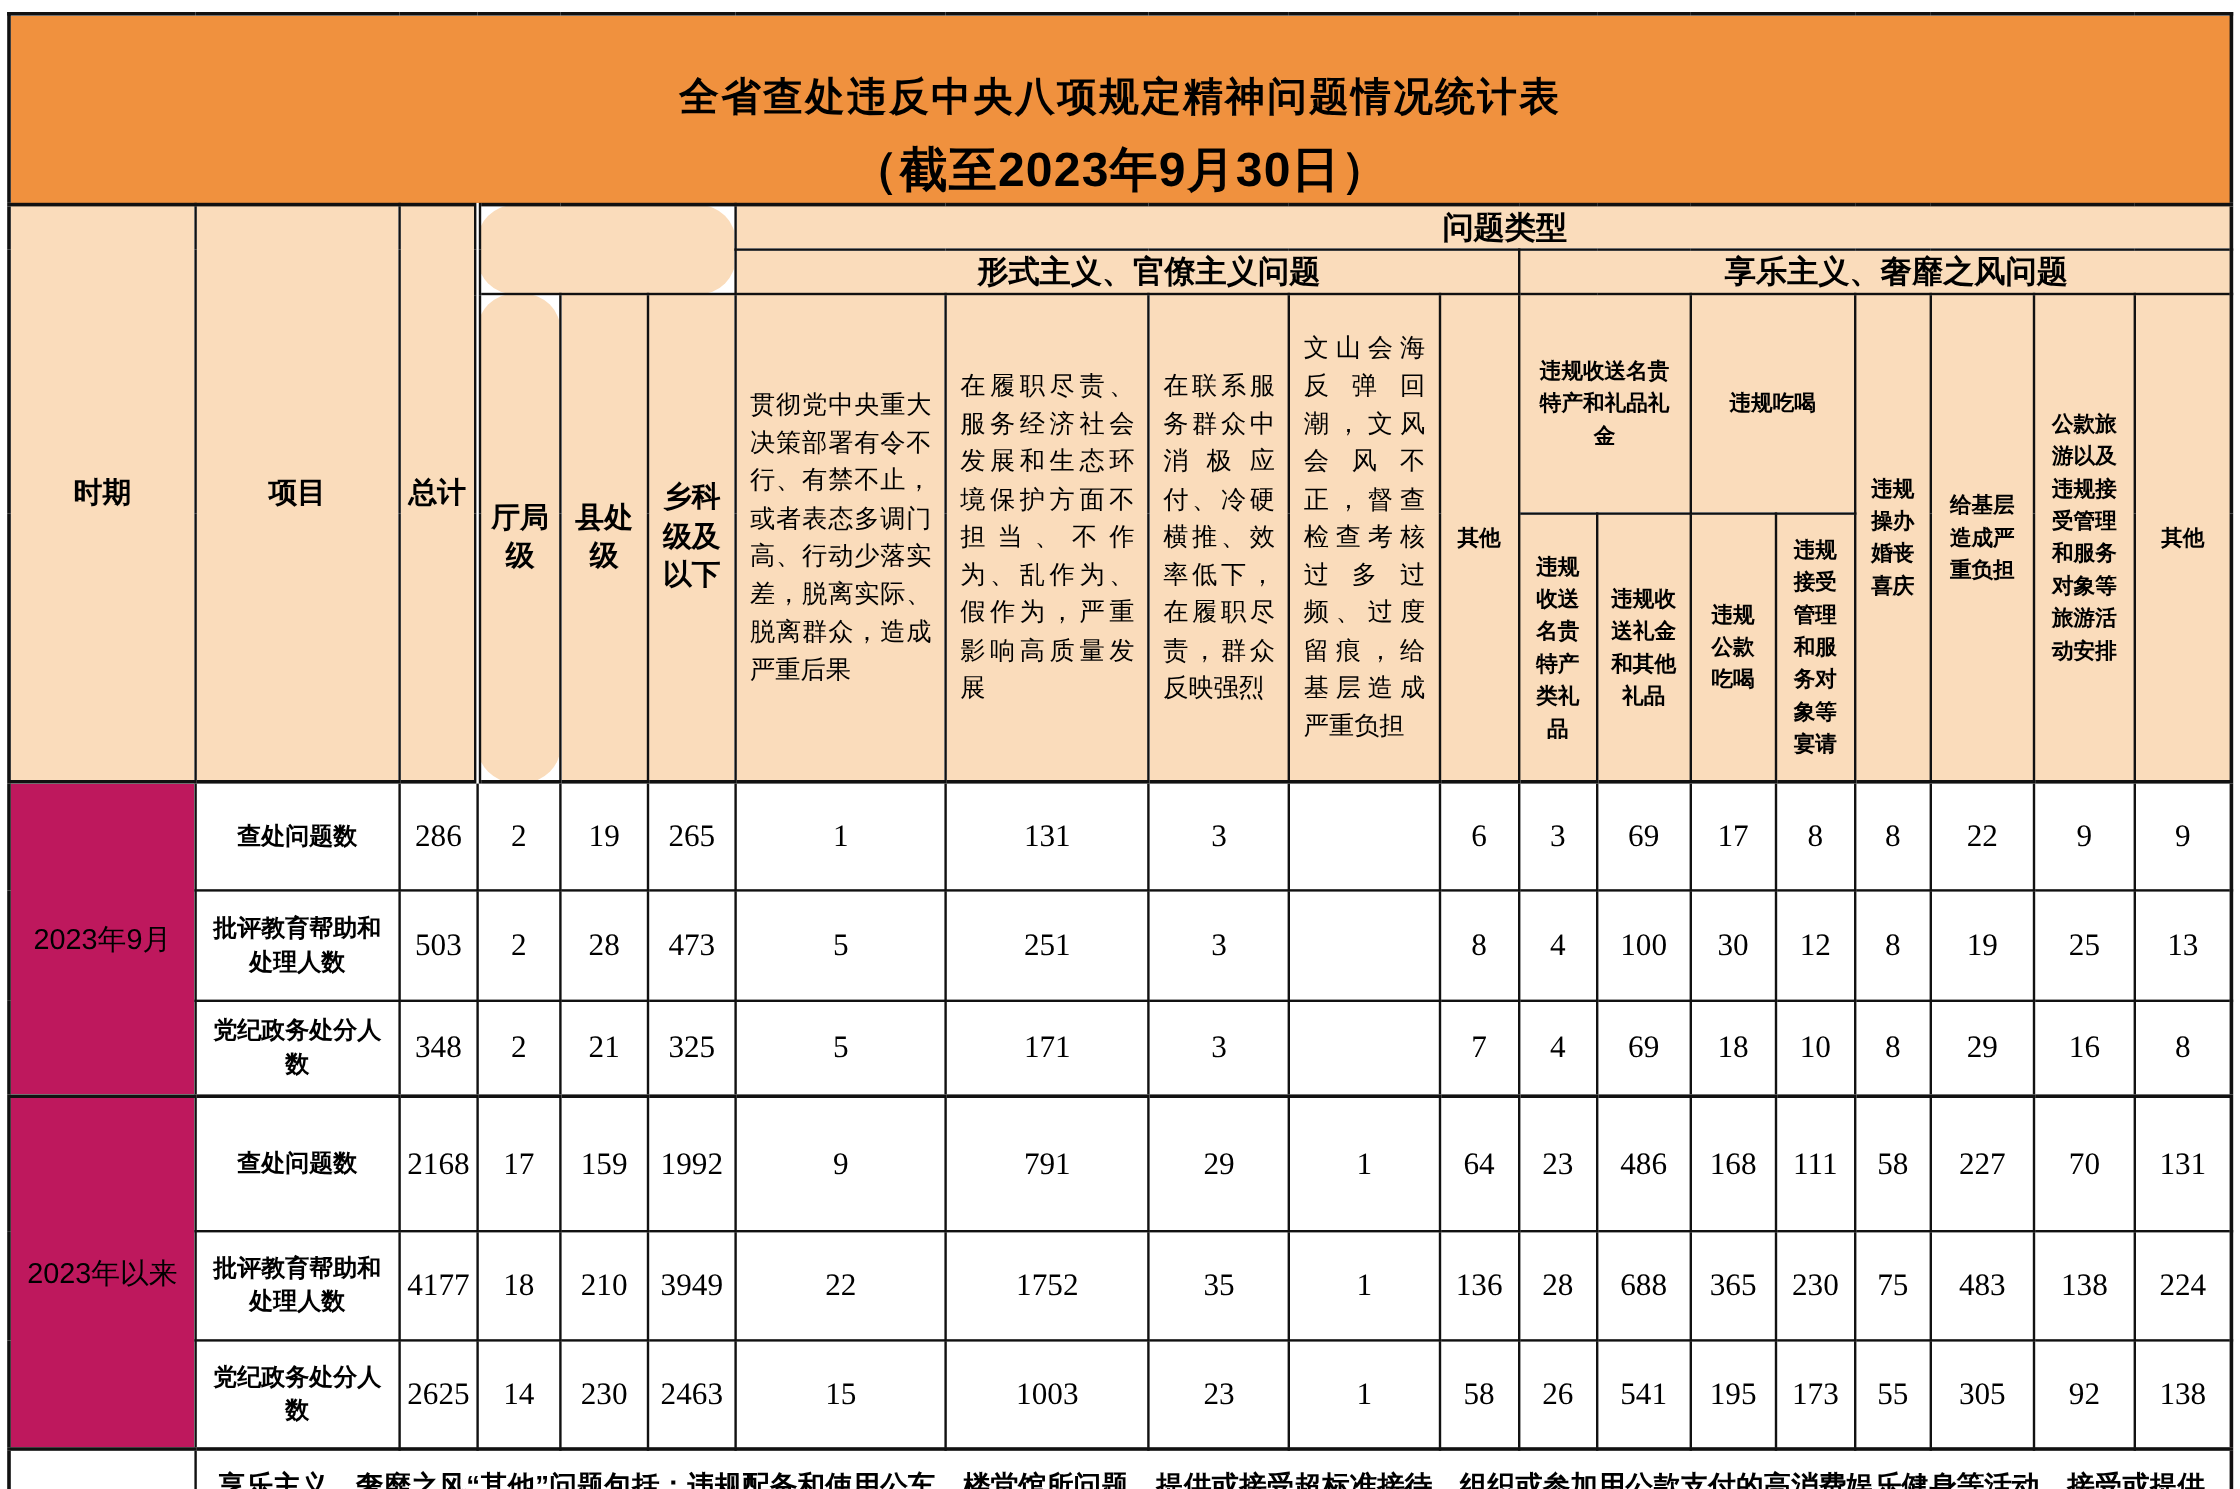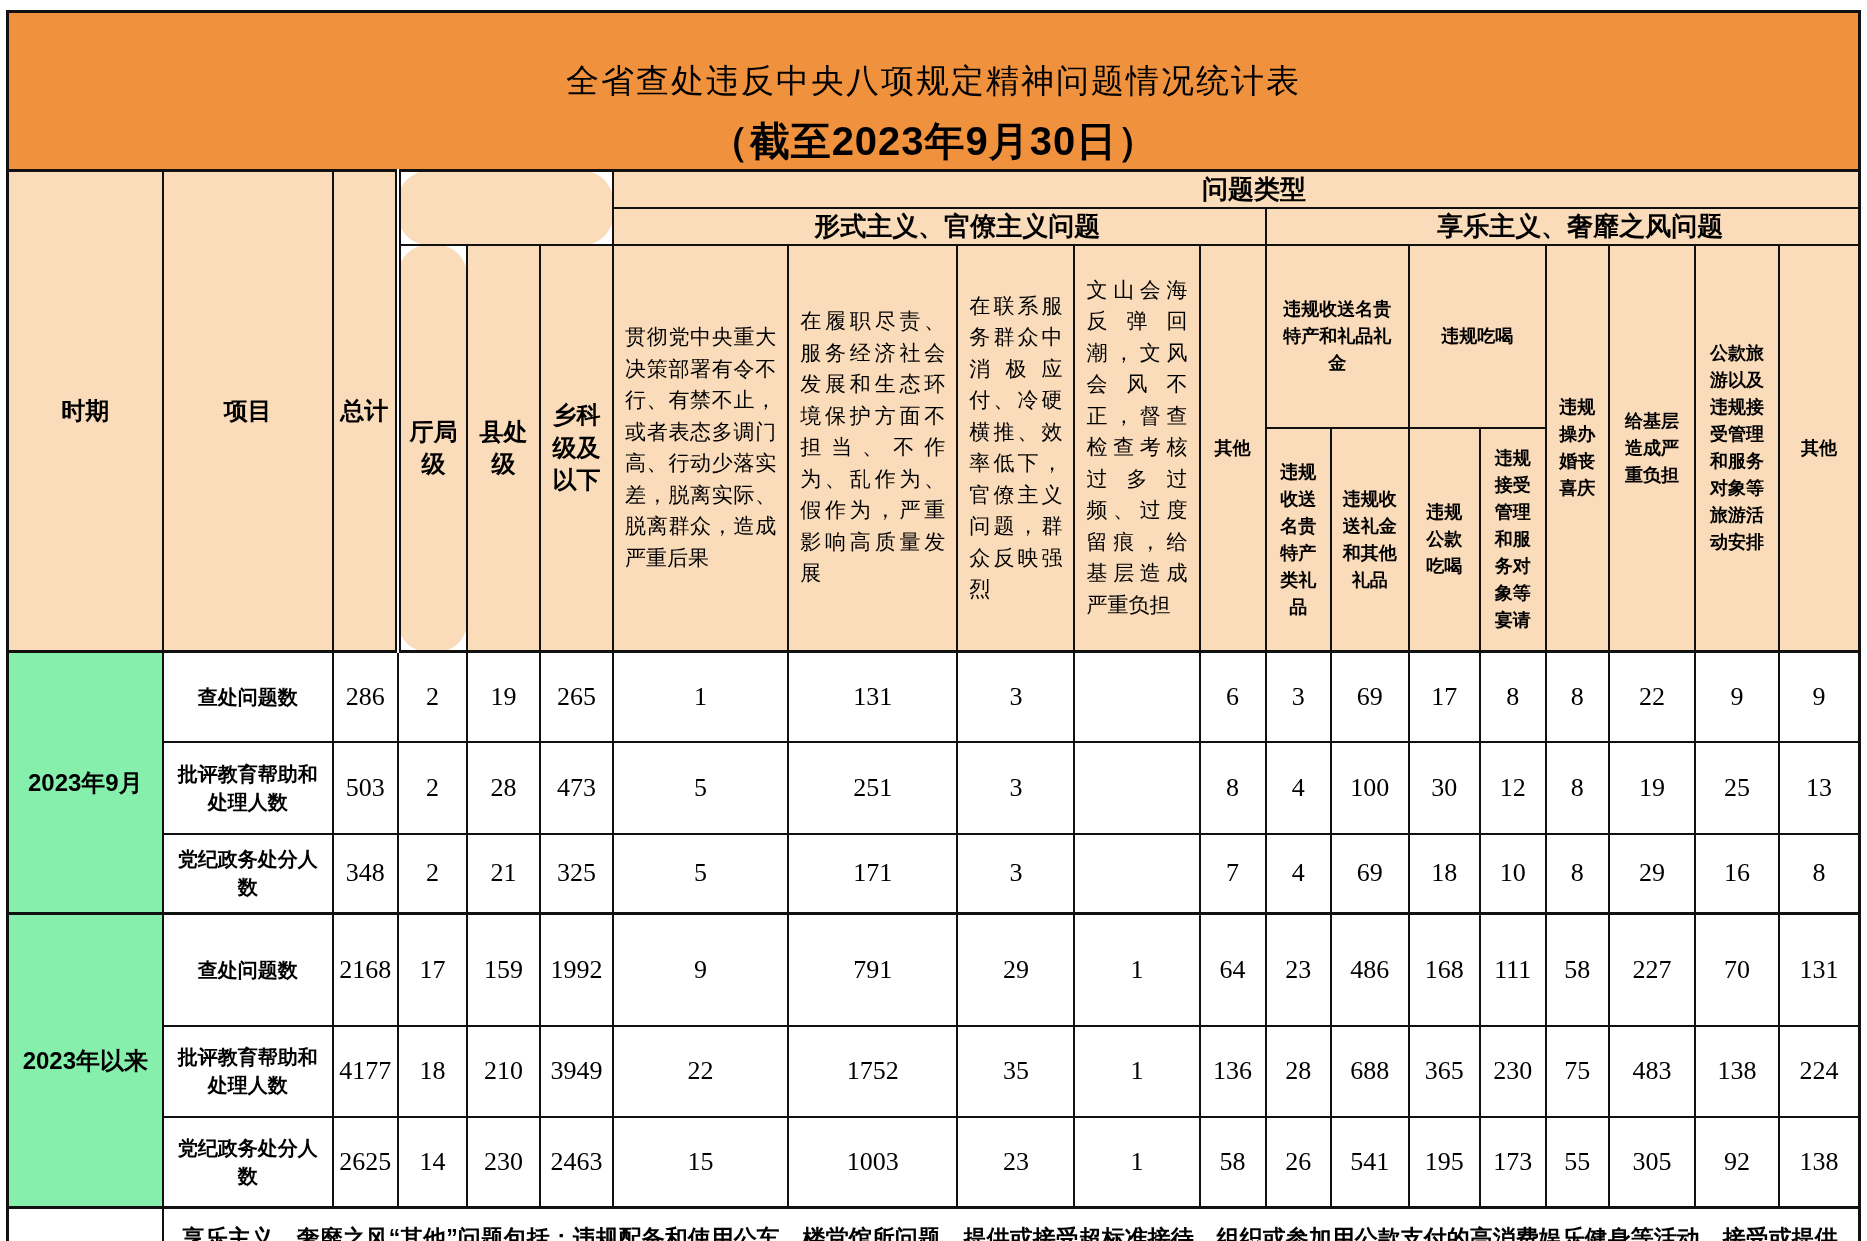--- a/index.html
+++ b/index.html
@@ -13,38 +13,38 @@
     border:3px solid #111;
   }
   td{
     border:2px solid #111;text-align:center;vertical-align:middle;
     overflow:hidden;padding:0;color:#000;word-break:break-all;
   }
   
   tr.title-row td{
     background:#F0913E;border-bottom:3px solid #111;height:118px;
   }
-  .title-line1{font-weight:normal;font-size:33px;letter-spacing:2px;margin-top:46px;}
+  .title-line1{font-weight:bold;font-size:33px;letter-spacing:2px;margin-top:46px;}
   .title-line2{font-weight:bold;font-size:40px;margin-top:10px;letter-spacing:1px;}
   
   td.hdr{background:#FADCBB;padding-left:36px;}
   td.ghead{font-weight:bold;font-size:26px;}
   td.colhead{font-weight:bold;font-size:24px;padding:2px 6px;line-height:1.35;}
   td.dbl{border-left:6px double #111;border-radius:30px;}
   td.desc{
     font-family:"Liberation Serif",serif;font-size:21px;font-weight:normal;
     text-align:justify;text-justify:inter-character;line-height:1.5;
     padding:6px 11px;
   }
   td.sub{
     font-family:"Liberation Serif",serif;font-size:18px;font-weight:bold;
     padding:16px 9px;line-height:1.5;
   }
   
-  td.period{font-weight:bold;font-size:24px;background:#86efac;}
+  td.period{font-weight:normal;font-size:24px;background:#be185d;}
   td.rowlabel{font-weight:bold;font-size:20px;padding:2px 8px;line-height:1.4;}
   td.num{font-family:"Liberation Serif",serif;font-size:26px;}
   tr.sep td{border-top:3px solid #111;}
   td.remark-label{font-weight:bold;font-size:26px;}
   td.remark-text{
     font-weight:bold;font-size:23px;text-align:left;line-height:1.85;
     padding:8px 18px;word-break:break-all;
   }
   .rA{height:28px;} .rB{height:32px;} .rC{height:183px;} .rD{height:217px;}
   .r1{height:90px;} .r2{height:92px;} .r3{height:80px;}
@@ -98,21 +98,21 @@
     <td class="hdr ghead" colspan="5">形式主义、官僚主义问题</td>
     <td class="hdr ghead" colspan="8">享乐主义、奢靡之风问题</td>
   </tr>
 
   <tr class="rC">
     <td class="hdr colhead dbl" rowspan="2">厅局级</td>
     <td class="hdr colhead" rowspan="2">县处级</td>
     <td class="hdr colhead" rowspan="2">乡科级及以下</td>
     <td class="hdr desc" rowspan="2">贯彻党中央重大决策部署有令不行、有禁不止，或者表态多调门高、行动少落实差，脱离实际、脱离群众，造成严重后果</td>
     <td class="hdr desc" rowspan="2">在履职尽责、服务经济社会发展和生态环境保护方面不担当、不作为、乱作为、假作为，严重影响高质量发展</td>
-    <td class="hdr desc" rowspan="2">在联系服务群众中消极应付、冷硬横推、效率低下，官僚主义问题，群众反映强烈</td>
+    <td class="hdr desc" rowspan="2">在联系服务群众中消极应付、冷硬横推、效率低下，在履职尽责，群众反映强烈</td>
     <td class="hdr desc" rowspan="2">文山会海反弹回潮，文风会风不正，督查检查考核过多过频、过度留痕，给基层造成严重负担</td>
     <td class="hdr sub" rowspan="2">其他</td>
     <td class="hdr sub" colspan="2">违规收送名贵特产和礼品礼金</td>
     <td class="hdr sub" colspan="2">违规吃喝</td>
     <td class="hdr sub" rowspan="2">违规操办婚丧喜庆</td>
     <td class="hdr sub" rowspan="2">给基层造成严重负担</td>
     <td class="hdr sub" rowspan="2">公款旅游以及违规接受管理和服务对象等旅游活动安排</td>
     <td class="hdr sub" rowspan="2">其他</td>
   </tr>
 

